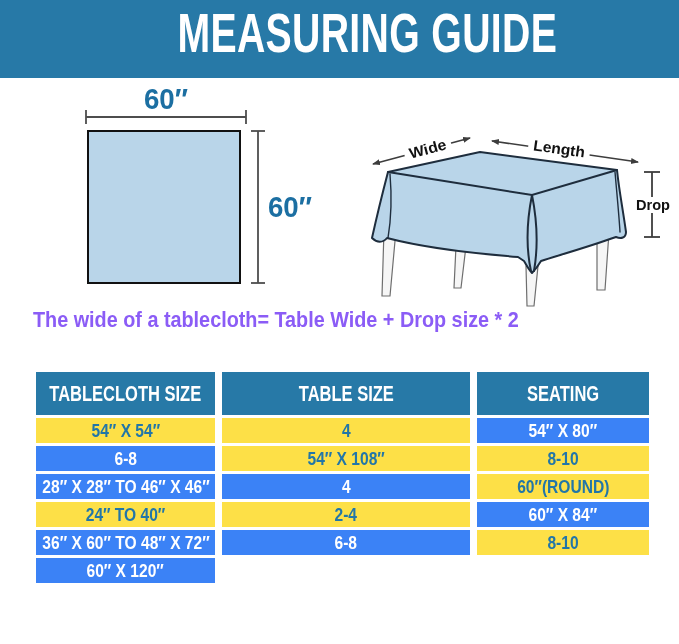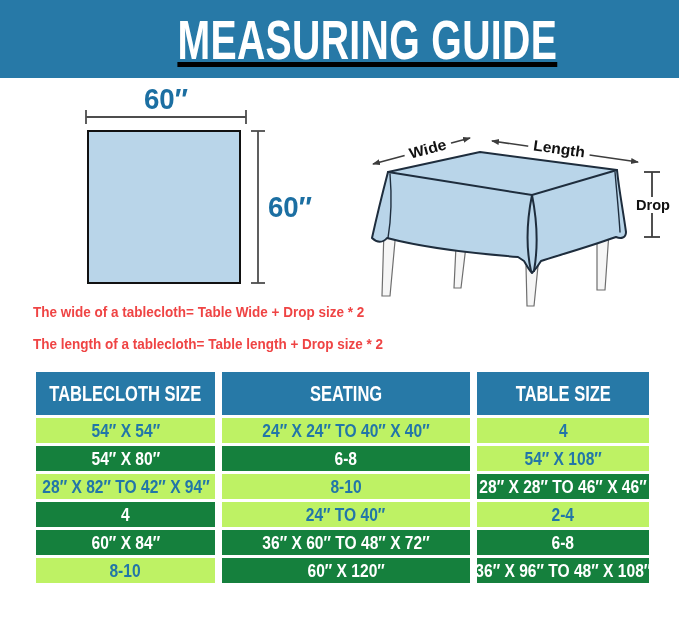--- a/index.html
+++ b/index.html
@@ -13,23 +13,21 @@
     font-family: "Liberation Sans", sans-serif;
   }
 
   
   .page-header {
     position: absolute;
     left: 0; top: 0;
     width: 679px; height: 78px;
     background: #2779A7;
     display: flex;
-    align-items: center;
     justify-content: center;
-    text-decoration: underline;
   }
   .page-header h1 {
     margin: 0;
     color: #ffffff;
     font-size: 56px;
     font-weight: bold;
     white-space: nowrap;
     letter-spacing: 0.5px;
     transform: translateX(28px) scaleX(0.70);
   }
@@ -47,25 +45,25 @@
   .dim-label { fill: #1C6FA2; font-size: 30px; }
   .arrow-label { fill: #111111; font-size: 15px; }
 
   
   .formulas {
     position: absolute;
     left: 33px; top: 301px;
     width: 620px;
   }
   .formulas p {
-    margin: 0 0 10px 0;
-    font-size: 15px;
+    margin: 8px 0 10px 0;
+    font-size: 22px;
     line-height: 22px;
     font-weight: bold;
-    color: #ef4444;
+    color: #8b5cf6;
     white-space: nowrap;
   }
   .formulas p span {
     display: inline-block;
     transform: scaleX(0.90);
     transform-origin: left center;
     white-space: nowrap;
   }
 
   
@@ -90,22 +88,22 @@
   }
   .th {
     background: #2779A7;
     color: #ffffff;
     font-size: 22px;
     font-weight: bold;
   }
   .th span { transform: scaleX(0.75); }
   .cell { font-size: 19px; font-weight: bold; }
   .cell span { transform: scaleX(0.82); }
-  .cell.light { background: #bef264; color: #2276A8; }
-  .cell.dark  { background: #15803d; color: #ffffff; }
+  .cell.light { background: #fde047; color: #2276A8; }
+  .cell.dark  { background: #3b82f6; color: #ffffff; }
 </style>
 </head>
 <body>
 
 <div class="page">
 
   <header class="page-header">
     <h1>MEASURING GUIDE</h1>
   </header>
 
@@ -176,69 +174,65 @@
       </g>
       <g>
         <rect x="635" y="117" width="36" height="16" fill="#ffffff"></rect>
         <text class="arrow-label" x="653" y="130" text-anchor="middle" textLength="34" lengthAdjust="spacingAndGlyphs">Drop</text>
       </g>
     </g>
   </svg>
 
   <section class="formulas">
     <p><span>The wide of a tablecloth= Table Wide + Drop size * 2</span></p>
-    <p><span>The length of a tablecloth= Table length + Drop size * 2</span></p>
   </section>
 
   <section class="size-table">
     <div class="th">
         <span>TABLECLOTH SIZE</span>
       </div>
     <div class="th">
+        <span>TABLE SIZE</span>
+      </div>
+    <div class="th">
         <span>SEATING</span>
       </div>
-    <div class="th">
-        <span>TABLE SIZE</span>
-      </div>
 
     <div class="cell light">
         <span>54″ X 54″</span>
       </div>
     <div class="cell light">
-        <span>24″ X 24″ TO 40″ X 40″</span>
-      </div>
-    <div class="cell light">
         <span>4</span>
       </div>
 
     <div class="cell dark">
         <span>54″ X 80″</span>
       </div>
     <div class="cell dark">
         <span>6-8</span>
       </div>
 
     <div class="cell light">
         <span>54″ X 108″</span>
       </div>
     <div class="cell light">
-        <span>28″ X 82″ TO 42″ X 94″</span>
-      </div>
-    <div class="cell light">
         <span>8-10</span>
       </div>
 
     <div class="cell dark">
         <span>28″ X 28″ TO 46″ X 46″</span>
       </div>
     <div class="cell dark">
         <span>4</span>
       </div>
 
     <div class="cell light">
+        <span>60″(ROUND)</span>
+      </div>
+    <div class="cell light">
         <span>24″ TO 40″</span>
       </div>
     <div class="cell light">
         <span>2-4</span>
       </div>
 
     <div class="cell dark">
         <span>60″ X 84″</span>
       </div>
     <div class="cell dark">
@@ -248,18 +242,15 @@
         <span>6-8</span>
       </div>
 
     <div class="cell light">
         <span>8-10</span>
       </div>
 
     <div class="cell dark">
         <span>60″ X 120″</span>
       </div>
-    <div class="cell dark">
-        <span>36″ X 96″ TO 48″ X 108″</span>
-      </div>
   </section>
 
 </div>
 
 </body></html>

